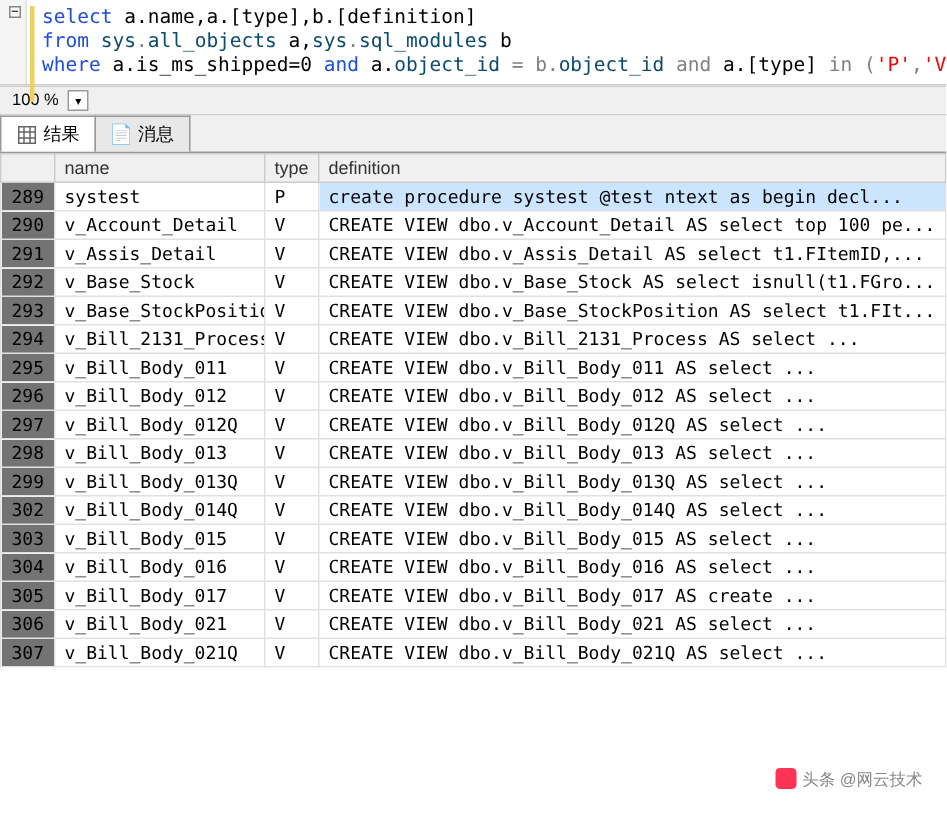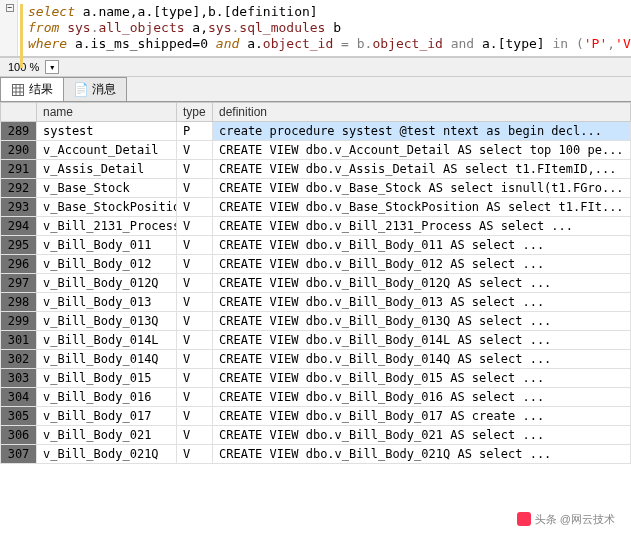--- a/index.html
+++ b/index.html
@@ -3,22 +3,22 @@
   <meta charset="utf-8">
   <style>
     * { margin: 0; padding: 0; box-sizing: border-box; }
     body { font-family: "Microsoft YaHei", "Segoe UI", sans-serif; font-size: 12px; background: #fff; width: 631px; }
     
     .sql-editor { background: #fff; padding: 4px 4px 4px 20px; border-bottom: 1px solid #ccc; position: relative; font-family: Consolas, monospace; font-size: 13px; line-height: 16px; }
     .sql-editor .line-marker { position: absolute; left: 6px; top: 4px; width: 8px; height: 8px; border: 1px solid #888; font-size: 8px; line-height: 6px; text-align: center; cursor: pointer; }
     .sql-editor .gutter { position: absolute; left: 0; top: 0; bottom: 0; width: 18px; background: #f5f5f5; border-right: 1px solid #e0e0e0; }
     .sql-editor .yellow-bar { position: absolute; left: 20px; top: 4px; width: 3px; background: #f0d060; height: 64px; }
     .sql-line { padding-left: 8px; white-space: pre; }
-    .kw { color: #a16207; font-style: italic; }
-    .sys { color: #7f1d1d; text-align: right; }
+    .kw { color: #1d4ed8; }
+    .sys { color: #0c4a6e; text-align: right; }
     .gray { color: #808080; }
     .str { color: #ff0000; }
     .ident { color: #000; }
     
     .zoom-bar { background: #f0f0f0; border-top: 1px solid #ccc; border-bottom: 1px solid #ccc; padding: 2px 6px; display: flex; align-items: flex-end; gap: 4px; }
     .zoom-select { font-size: 11px; padding: 1px 2px; }
     .zoom-dd { width: 14px; height: 14px; border: 1px solid #999; background: #fff; display: inline-flex; align-items: center; justify-content: center; font-size: 8px; cursor: pointer; }
     
     .tabs { background: #f0f0f0; border-bottom: 1px solid #999; display: flex; }
     .tab { padding: 3px 10px; border: 1px solid #999; border-bottom: none; background: #fff; margin-right: -1px; display: flex; align-items: center; gap: 4px; cursor: pointer; font-size: 12px; }
@@ -145,26 +145,20 @@
         <td>V </td>
         <td>   CREATE VIEW dbo.v_Bill_Body_013  AS      select        ...</td>
       </tr>
       <tr>
         <td class="row-header">299</td>
         <td>v_Bill_Body_013Q</td>
         <td>V </td>
         <td>  CREATE VIEW dbo.v_Bill_Body_013Q  AS      select        ...</td>
       </tr>
       <tr>
-        <td class="row-header">301</td>
-        <td>v_Bill_Body_014L</td>
-        <td>V </td>
-        <td>  CREATE VIEW dbo.v_Bill_Body_014L  AS      select        ...</td>
-      </tr>
-      <tr>
         <td class="row-header">302</td>
         <td>v_Bill_Body_014Q</td>
         <td>V </td>
         <td>  CREATE VIEW dbo.v_Bill_Body_014Q  AS      select        ...</td>
       </tr>
       <tr>
         <td class="row-header">303</td>
         <td>v_Bill_Body_015</td>
         <td>V </td>
         <td>  CREATE VIEW dbo.v_Bill_Body_015  AS      select         ...</td>

